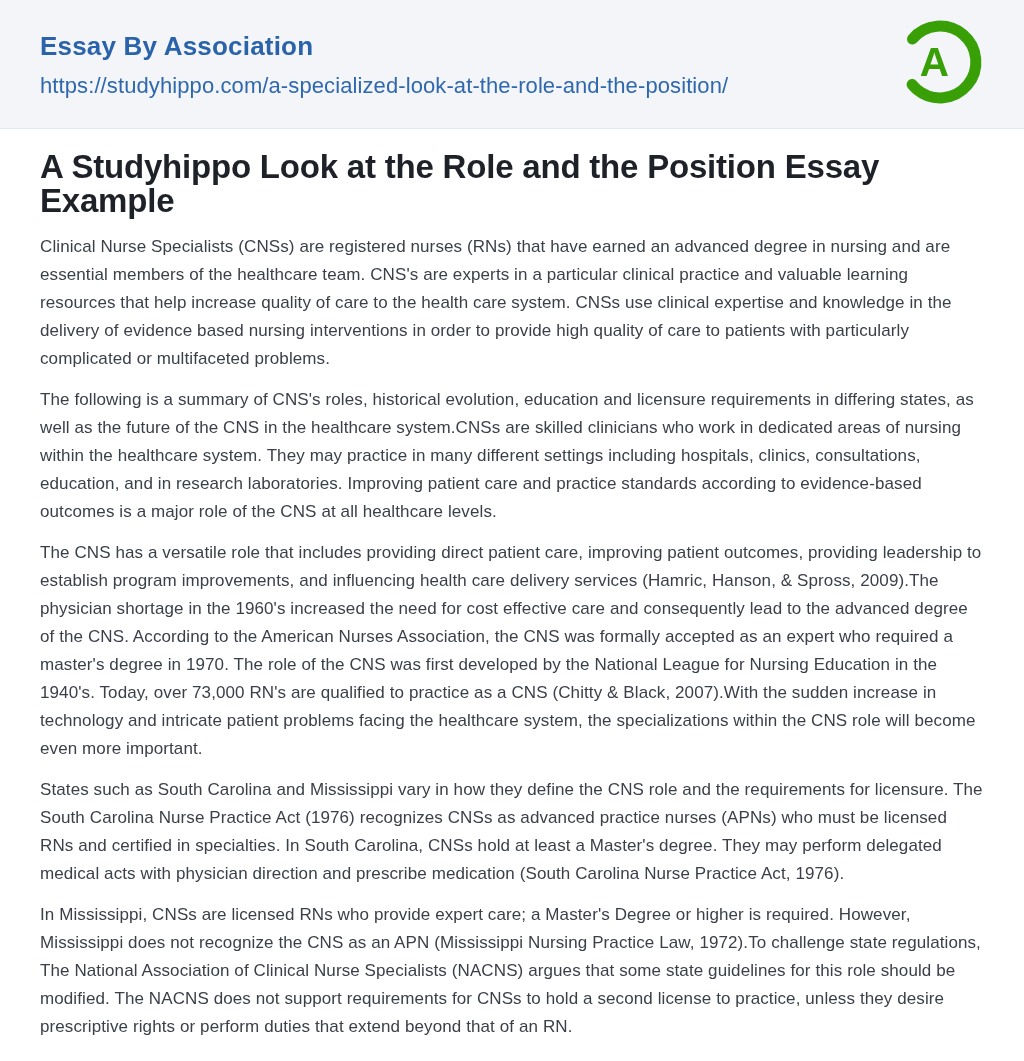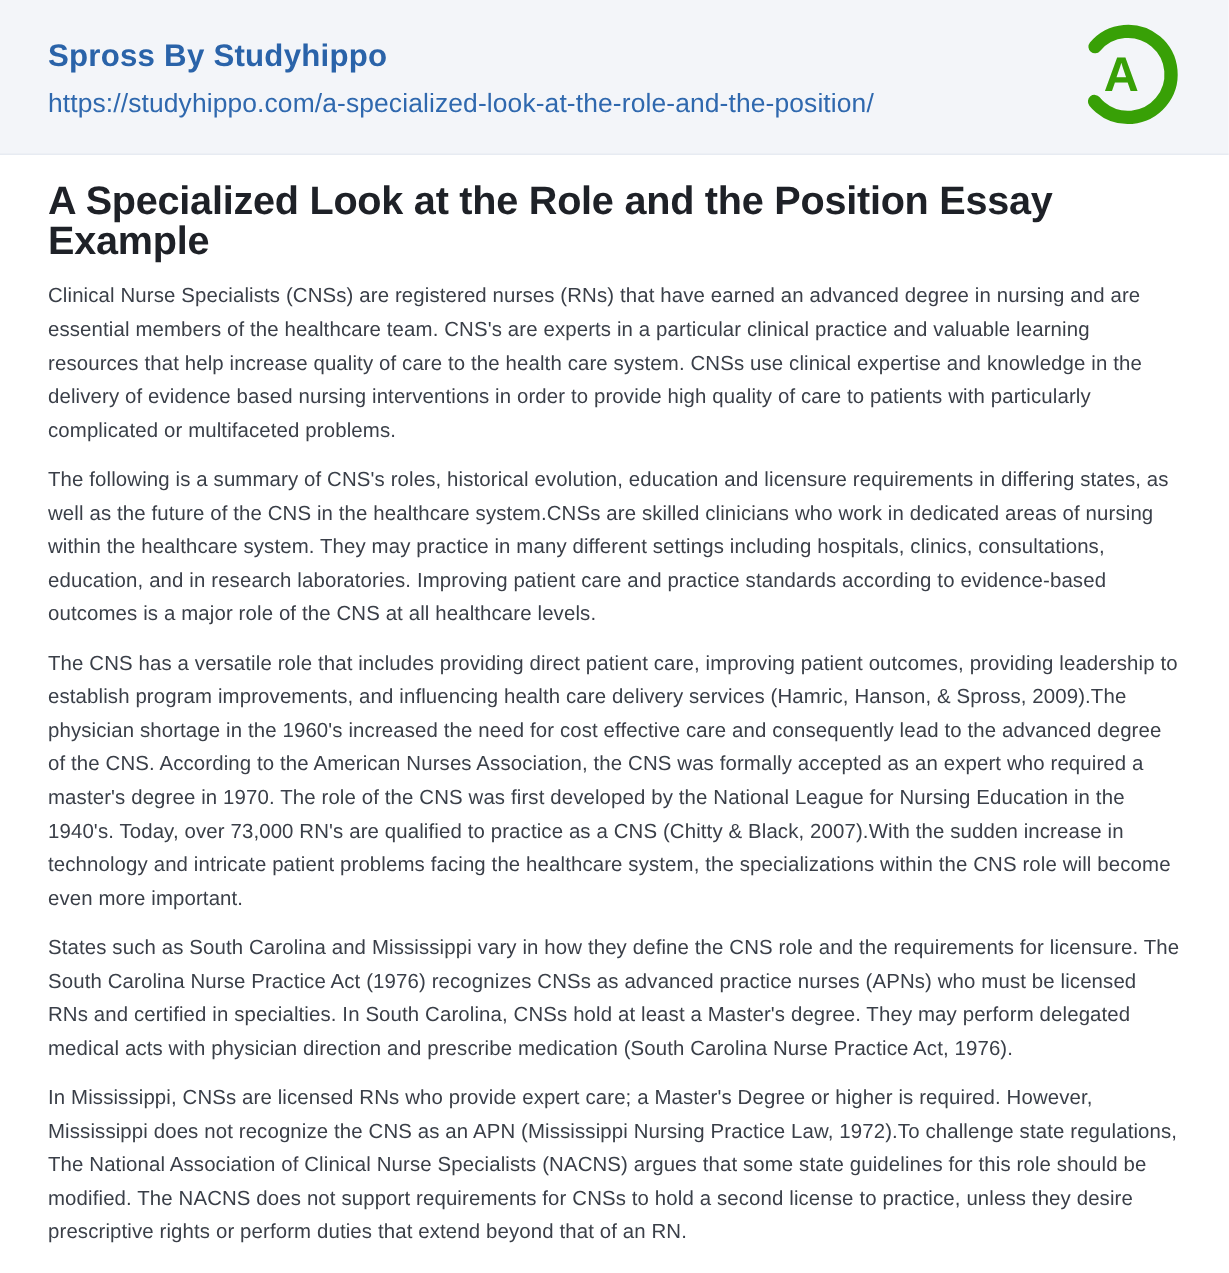--- a/index.html
+++ b/index.html
@@ -63,31 +63,31 @@
     line-height: 28px;
     color: #3a3f48;
     letter-spacing: 0.1px;
   }
 </style>
 </head>
 <body>
 
 <header class="header">
   <div class="header-text">
-    <h1 class="site-title">Spross By Studyhippo</h1>
+    <h1 class="site-title">Essay By Association</h1>
     <a class="essay-url">https://studyhippo.com/a-specialized-look-at-the-role-and-the-position/</a>
   </div>
   <svg class="logo" viewBox="0 0 100 100" aria-hidden="true">
     <circle cx="50" cy="50" r="39" fill="none" stroke="#38a006" stroke-width="12" stroke-linecap="round" stroke-dasharray="191 54.1" transform="rotate(220 50 50)"></circle>
     <text x="44" y="65" font-family="Liberation Sans, sans-serif" font-size="44" font-weight="bold" fill="#38a006" text-anchor="middle">A</text>
   </svg>
 </header>
 
 <main class="content">
-  <h2 class="essay-title">A Specialized Look at the Role and the Position Essay Example</h2>
+  <h2 class="essay-title">A Studyhippo Look at the Role and the Position Essay Example</h2>
 
   <p class="essay-paragraph">Clinical Nurse Specialists (CNSs) are registered nurses (RNs) that have earned an advanced degree in nursing and are essential members of the healthcare team. CNS's are experts in a particular clinical practice and valuable learning resources that help increase quality of care to the health care system. CNSs use clinical expertise and knowledge in the delivery of evidence based nursing interventions in order to provide high quality of care to patients with particularly complicated or multifaceted problems.</p>
   <p class="essay-paragraph">The following is a summary of CNS's roles, historical evolution, education and licensure requirements in differing states, as well as the future of the CNS in the healthcare system.CNSs are skilled clinicians who work in dedicated areas of nursing within the healthcare system. They may practice in many different settings including hospitals, clinics, consultations, education, and in research laboratories. Improving patient care and practice standards according to evidence-based outcomes is a major role of the CNS at all healthcare levels.</p>
   <p class="essay-paragraph">The CNS has a versatile role that includes providing direct patient care, improving patient outcomes, providing leadership to establish program improvements, and influencing health care delivery services (Hamric, Hanson, &amp; Spross, 2009).The physician shortage in the 1960's increased the need for cost effective care and consequently lead to the advanced degree of the CNS. According to the American Nurses Association, the CNS was formally accepted as an expert who required a master's degree in 1970. The role of the CNS was first developed by the National League for Nursing Education in the 1940's. Today, over 73,000 RN's are qualified to practice as a CNS (Chitty &amp; Black, 2007).With the sudden increase in technology and intricate patient problems facing the healthcare system, the specializations within the CNS role will become even more important.</p>
   <p class="essay-paragraph">States such as South Carolina and Mississippi vary in how they define the CNS role and the requirements for licensure. The South Carolina Nurse Practice Act (1976) recognizes CNSs as advanced practice nurses (APNs) who must be licensed RNs and certified in specialties. In South Carolina, CNSs hold at least a Master's degree. They may perform delegated medical acts with physician direction and prescribe medication (South Carolina Nurse Practice Act, 1976).</p>
   <p class="essay-paragraph">In Mississippi, CNSs are licensed RNs who provide expert care; a Master's Degree or higher is required. However, Mississippi does not recognize the CNS as an APN (Mississippi Nursing Practice Law, 1972).To challenge state regulations, The National Association of Clinical Nurse Specialists (NACNS) argues that some state guidelines for this role should be modified. The NACNS does not support requirements for CNSs to hold a second license to practice, unless they desire prescriptive rights or perform duties that extend beyond that of an RN.</p>
   <p class="essay-paragraph">They do not agree that the APNs</p>
 </main>
 
 </body></html>

